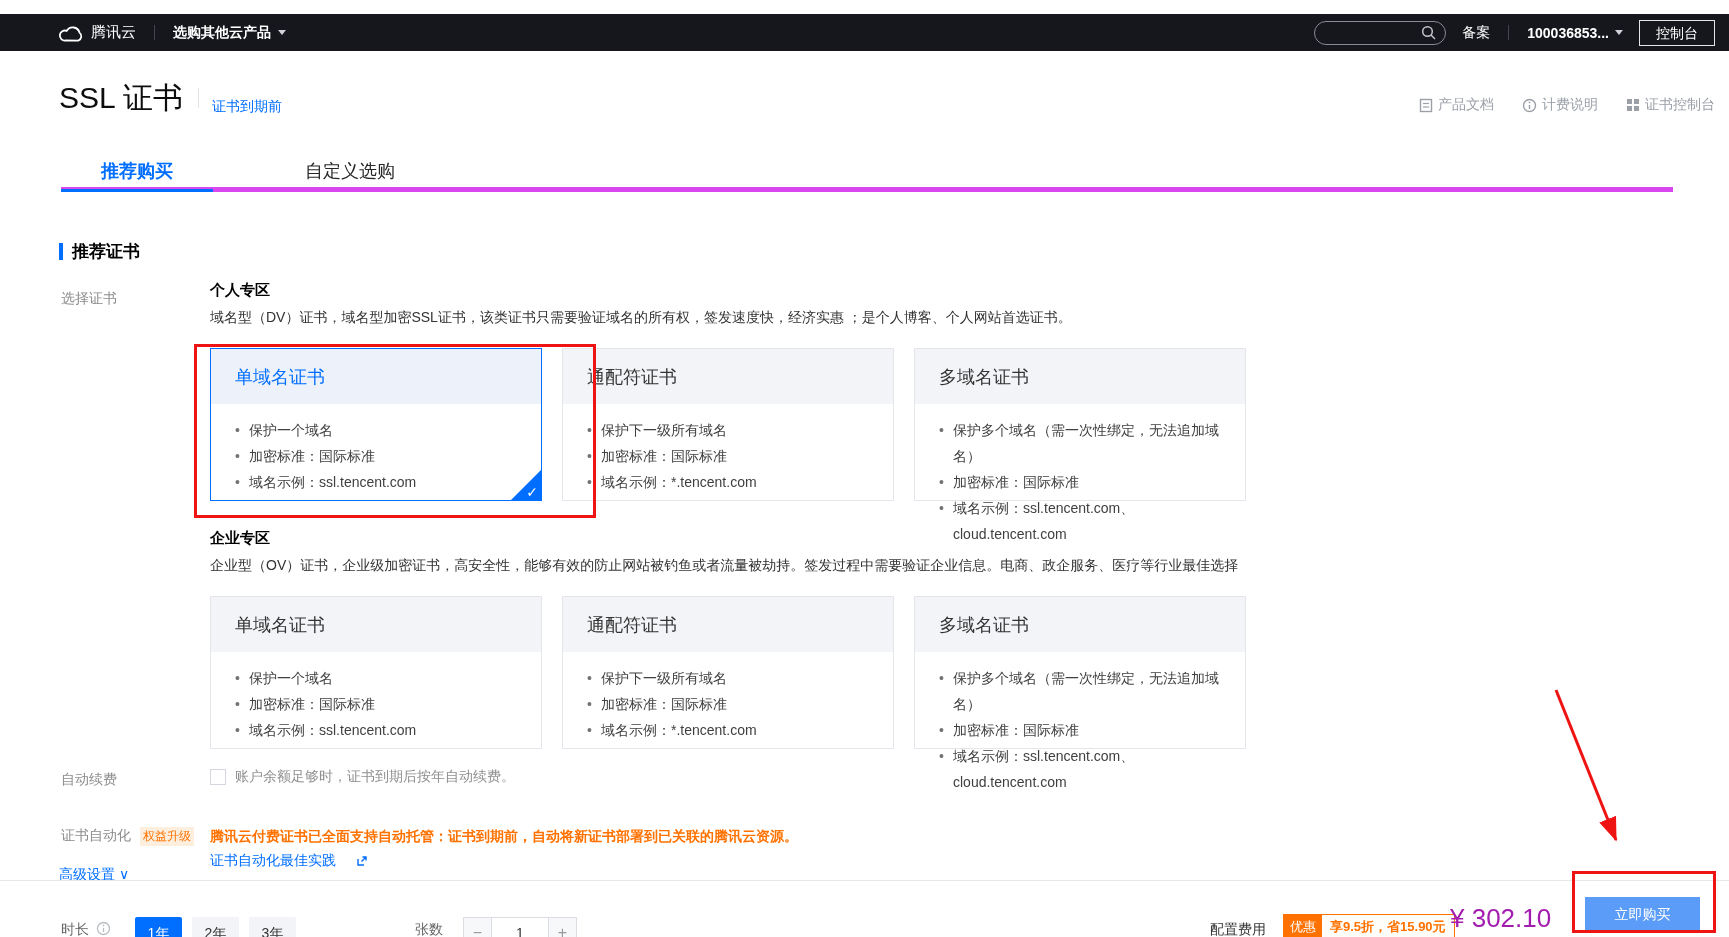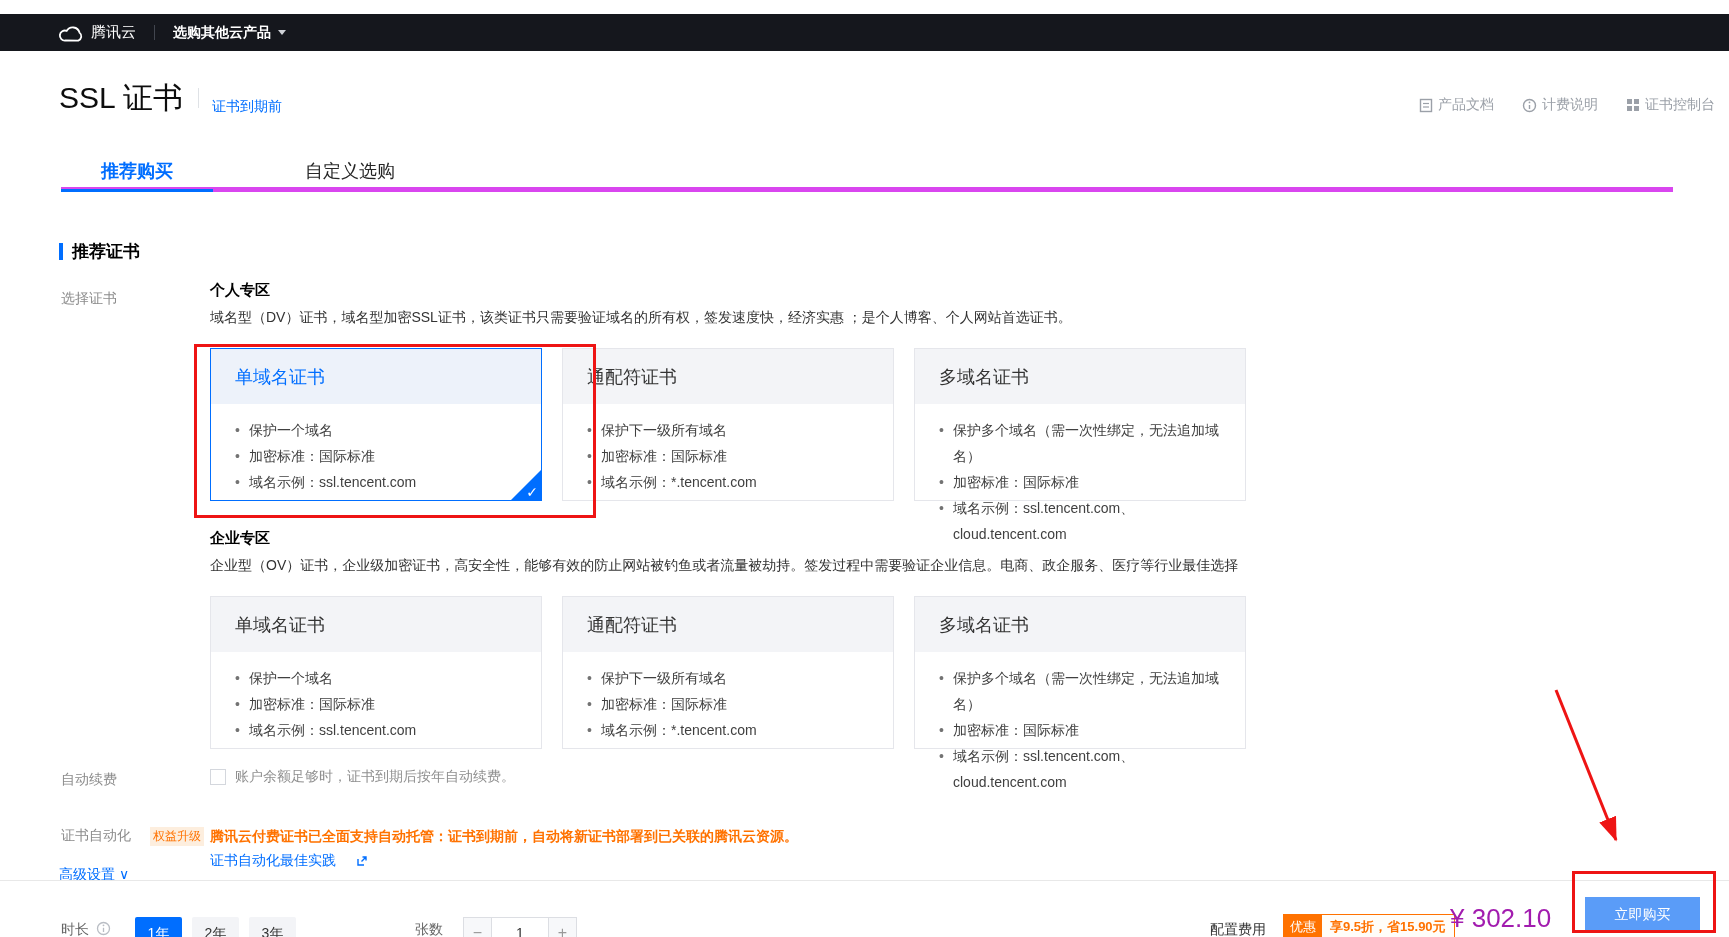--- a/index.html
+++ b/index.html
@@ -57,21 +57,21 @@
   .card.selected { border:1px solid #006eff; }
   .card.selected .card-header { background:#edf2fa; color:#006eff; }
   .card-body { list-style:none; padding:13px 24px 0 24px; }
   .card-body li { font-size:14px; color:#404040; line-height:26px; position:relative; padding-left:14px; }
   .card-body li::before { content:"•"; position:absolute; left:0; top:0; color:#737373; }
   .corner { position:absolute; right:-1px; bottom:-1px; width:0; height:0; border-left:32px solid transparent; border-bottom:32px solid #006eff; }
   .corner-check { position:absolute; right:3px; bottom:0px; color:#fff; font-size:14px; font-weight:bold; }
   
   .checkbox-row { position:absolute; left:210px; top:768px; display:flex; align-items:center; gap:9px; font-size:14px; color:#8f8f8f; }
   .checkbox { width:16px; height:16px; border:1px solid #d4d7dd; background:#fff; display:inline-block; cursor:pointer; }
-  .automation-label-row { position:absolute; left:61px; top:827px; display:flex; align-items:flex-start; gap:19px; }
+  .automation-label-row { position:absolute; left:61px; top:827px; display:flex; align-items:flex-start; gap:9px; }
   .badge-upgrade { font-size:12px; color:#ff7200; background:#fdeede; padding:1px 3px; white-space:nowrap; }
   .automation-notice { position:absolute; left:210px; top:828px; font-size:14px; color:#ff7200; font-weight:bold; }
   .automation-link { position:absolute; left:210px; top:852px; font-size:14px; color:#006eff; display:flex; align-items:center; gap:20px; cursor:pointer; }
   .advanced-link { position:absolute; left:59px; top:866px; font-size:14px; color:#006eff; z-index:1; cursor:pointer; }
   
   .bottom-bar {
     position:absolute; left:0; top:880px; width:1729px; height:57px;
     background:#fff; border-top:1px solid #e8e8e8; z-index:5;
   }
   .bar-label { position:absolute; font-size:14px; color:#666; }
@@ -105,20 +105,37 @@
           <path d="M7.5 16.5 a5 5 0 1 1 1.2-9.6 A7 7 0 0 1 21.5 8.6 a4.6 4.6 0 0 1-1.2 8 z" fill="none" stroke="#fff" stroke-width="1.8"></path>
         </svg>
     </span>
     <span>腾讯云</span>
   </div>
   <div class="nav-divider"></div>
   <div class="nav-menu">
     <span>选购其他云产品</span>
     <span class="caret"></span>
   </div>
+  <div class="nav-right">
+    <div class="search-pill">
+      <span class="icon">
+        <svg width="16" height="16" viewBox="0 0 16 16">
+            <circle cx="6.5" cy="6.5" r="4.8" fill="none" stroke="#c3c6cc" stroke-width="1.5"></circle>
+            <line x1="10" y1="10" x2="14" y2="14" stroke="#c3c6cc" stroke-width="1.5"></line>
+          </svg>
+      </span>
+    </div>
+    <span class="nav-link">备案</span>
+    <div class="nav-divider" style="margin:0 2px;"></div>
+    <div class="account">
+      <span>100036853...</span>
+      <span class="caret"></span>
+    </div>
+    <button class="console-btn">控制台</button>
+  </div>
 </div>
 
 <div class="page-title">SSL 证书</div>
 <div class="title-divider"></div>
 <a class="back-link">证书到期前</a>
 
 <div class="header-links">
   <div class="header-link">
     <span class="icon">
       <svg width="14" height="15" viewBox="0 0 14 15">

